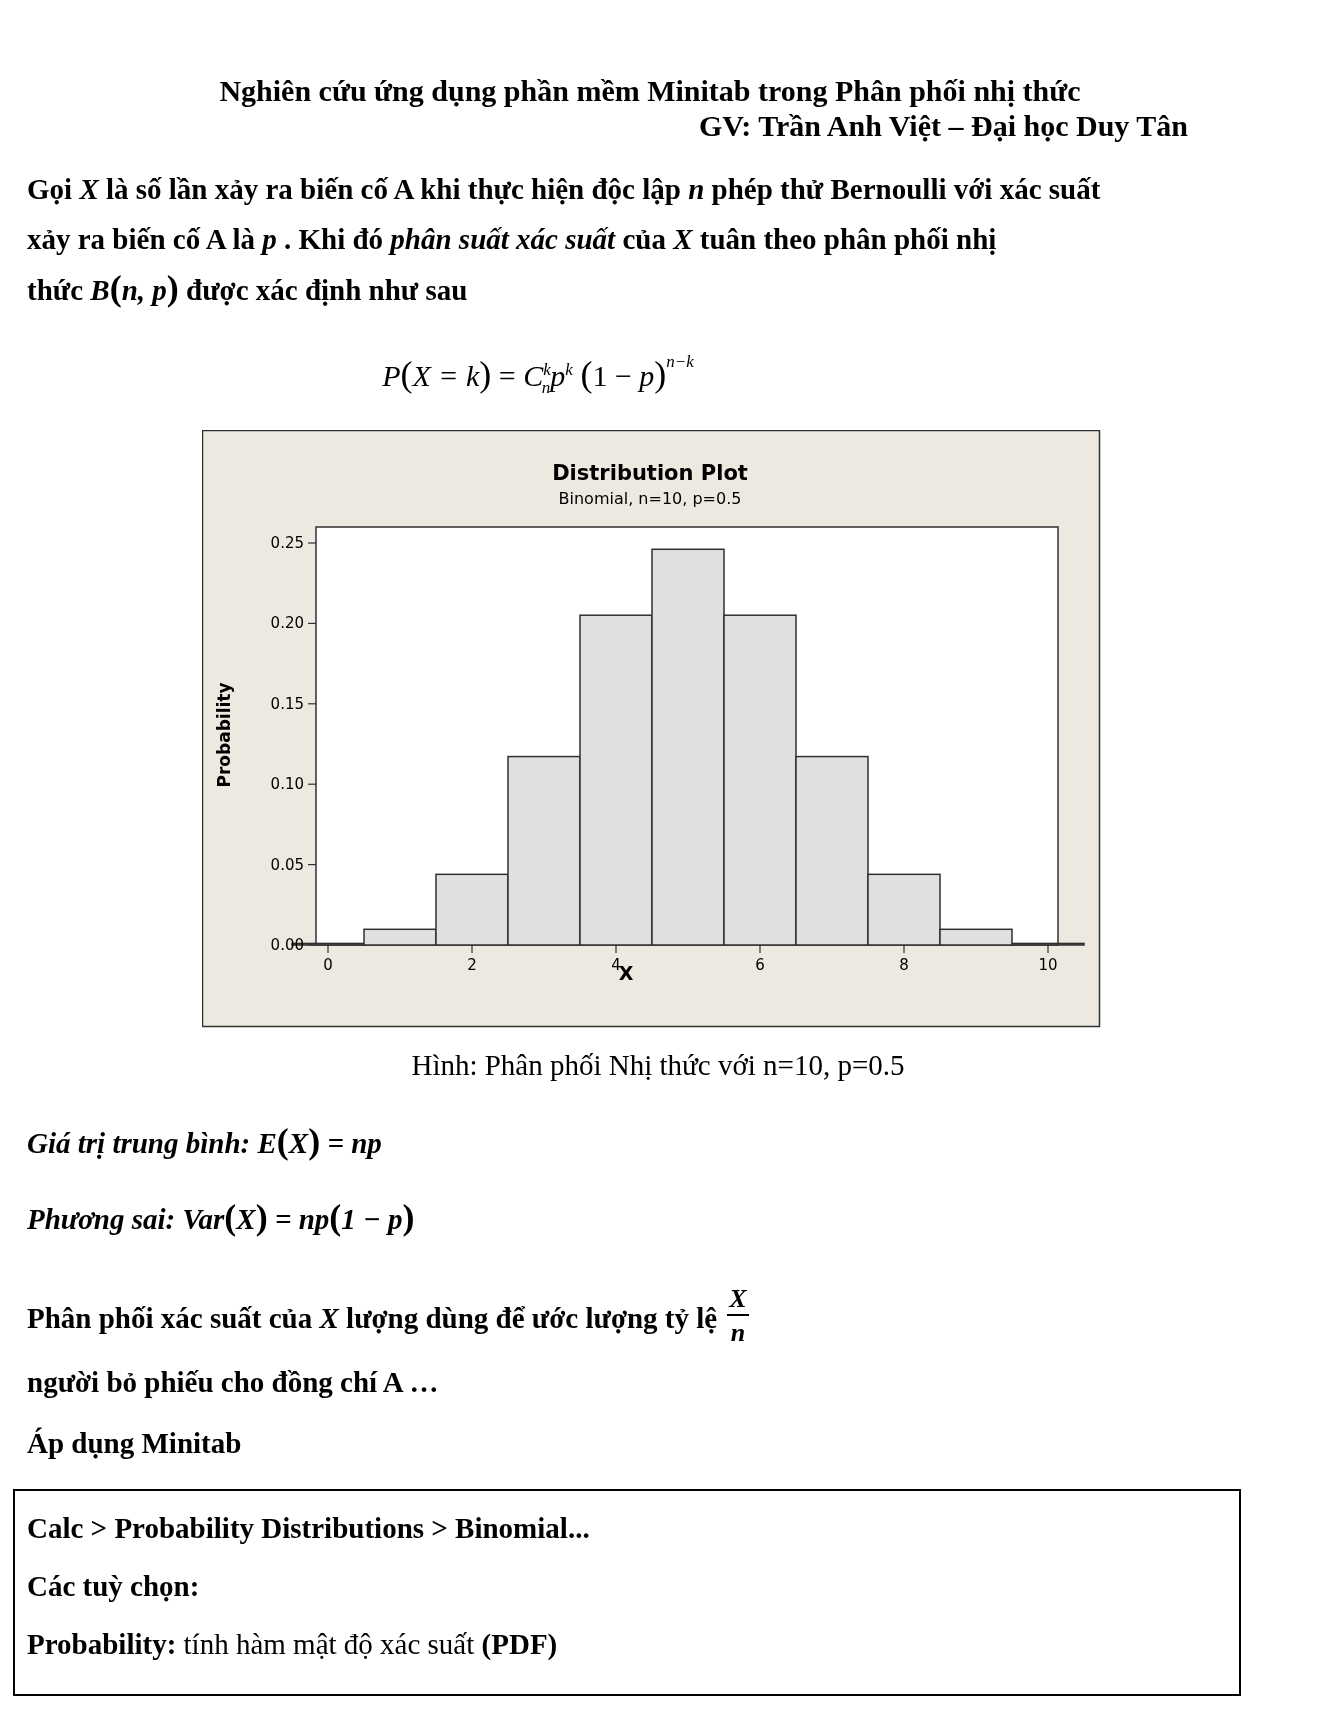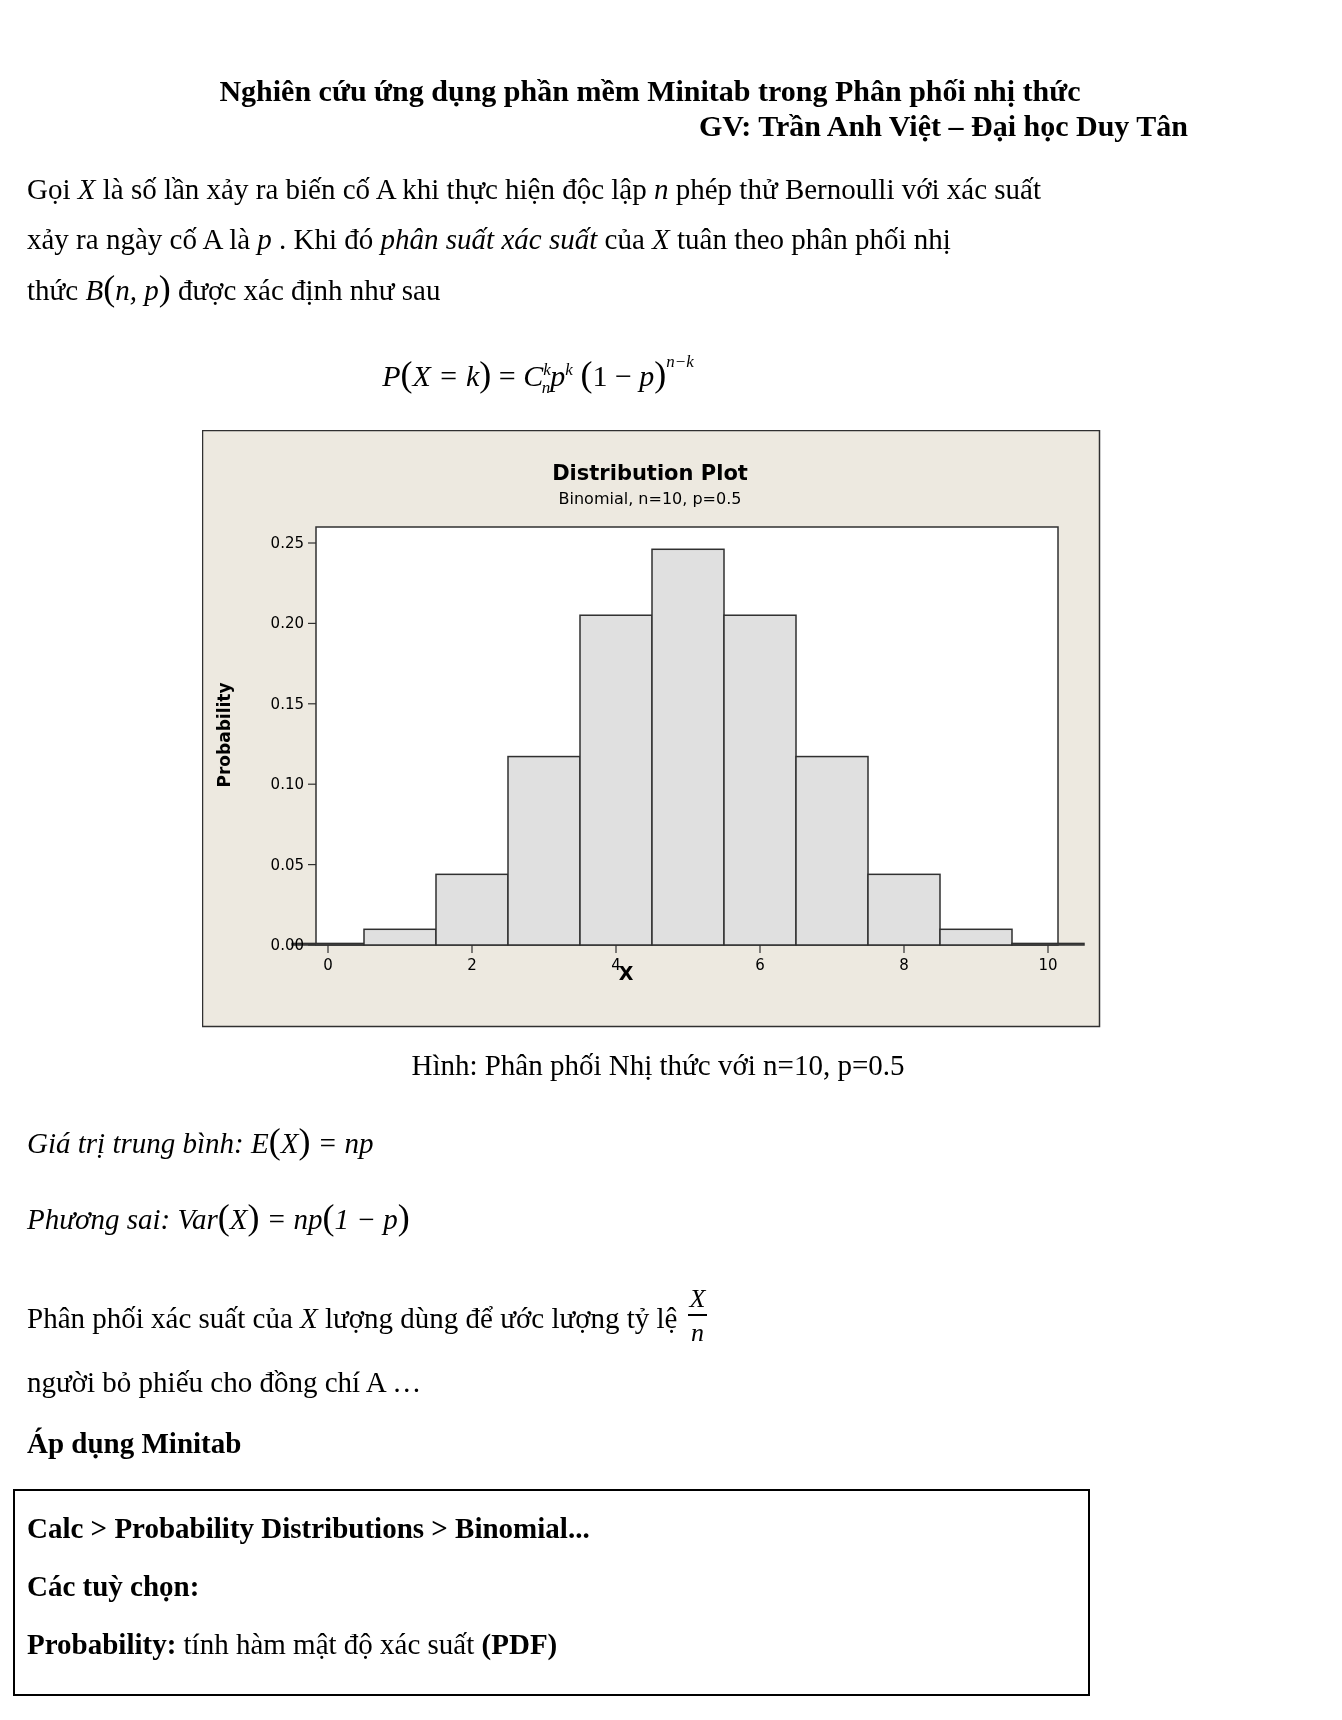--- a/index.html
+++ b/index.html
@@ -3,49 +3,49 @@
 <meta charset="utf-8">
 <style>
   html, body { margin: 0; padding: 0; background: #ffffff; }
   body {
     width: 1342px; height: 1720px; position: relative; overflow: hidden;
     font-family: "Liberation Serif", "DejaVu Serif", serif; color: #000;
   }
   .abs { position: absolute; white-space: nowrap; }
   .title { font-size: 30px; font-weight: bold; left: 0; width: 1300px; text-align: center; top: 45px; line-height: 36px; margin-top: 28px; }
   .author { font-size: 30px; font-weight: bold; right: 154px; top: 108px; line-height: 36px; margin-left: 44px; }
-  .para { font-size: 29px; left: 27px; line-height: 34px; }
+  .para { font-size: 29px; left: 27px; line-height: 34px; font-weight: bold; }
   .it { font-style: italic; }
   .b { font-weight: bold; }
   .formula { font-size: 30px; font-style: italic; left: 0; width: 1076px; text-align: center; top: 350px; line-height: 40px; }
   .formula .up { font-style: normal; }
   .formula sup, .formula sub { font-size: 17px; }
   .paren { font-style: normal; font-size: 36px; }
   .caption { font-size: 29px; left: 0; width: 1316px; text-align: center; top: 1048px; line-height: 34px; }
   .frac { display: inline-block; vertical-align: middle; text-align: center; font-style: italic; margin: 0 10px; position: relative; top: -4px; }
   .frac .num { display: block; border-bottom: 2px solid #000; padding: 0 2px; line-height: 30px; font-size: 26px; }
   .frac .den { display: block; line-height: 34px; font-size: 26px; }
   .box {
-    position: absolute; left: 13px; top: 1489px; width: 1077px; height: 207px;
+    position: absolute; left: 13px; top: 1489px; width: 1228px; height: 207px;
     border: 2px solid #000; box-sizing: border-box;
   }
   .box .line { position: absolute; left: 12px; font-size: 29px; line-height: 34px; white-space: nowrap; }
   svg text { font-family: "DejaVu Sans", "Liberation Sans", sans-serif; }
 </style>
 </head>
 <body>
 
 <div class="abs title">Nghiên cứu ứng dụng phần mềm Minitab trong Phân phối nhị thức</div>
 <div class="abs author">GV: Trần Anh Việt – Đại học Duy Tân</div>
 
 <div class="abs para" style="top:172px">
   <span>Gọi </span><span class="it">X</span><span> là số lần xảy ra biến cố A khi thực hiện độc lập </span><span class="it">n</span><span> phép thử Bernoulli với xác suất</span>
 </div>
 <div class="abs para" style="top:222px">
-  <span>xảy ra ngày cố A là </span><span class="it">p</span><span> . Khi đó </span><span class="it">phân suất xác suất</span><span> của </span><span class="it">X</span><span> tuân theo phân phối nhị</span>
+  <span>xảy ra biến cố A là </span><span class="it">p</span><span> . Khi đó </span><span class="it">phân suất xác suất</span><span> của </span><span class="it">X</span><span> tuân theo phân phối nhị</span>
 </div>
 <div class="abs para" style="top:271px">
   <span>thức </span><span class="it">B</span><span class="paren">(</span><span class="it">n, p</span><span class="paren">)</span><span> được xác định như sau</span>
 </div>
 
 <div class="abs formula">
   <span>P</span><span class="paren">(</span><span>X = k</span><span class="paren">)</span><span class="up"> = </span><span>C</span><sup>k</sup><sub style="margin-left:-9px">n</sub><span>p</span><sup>k</sup> <span class="paren">(</span><span class="up">1 − </span><span>p</span><span class="paren">)</span><sup style="position:relative;top:-8px">n−k</sup>
 </div>
 
 <svg class="abs" style="left:202px; top:430px;" width="900" height="600" viewBox="0 0 900 600">

